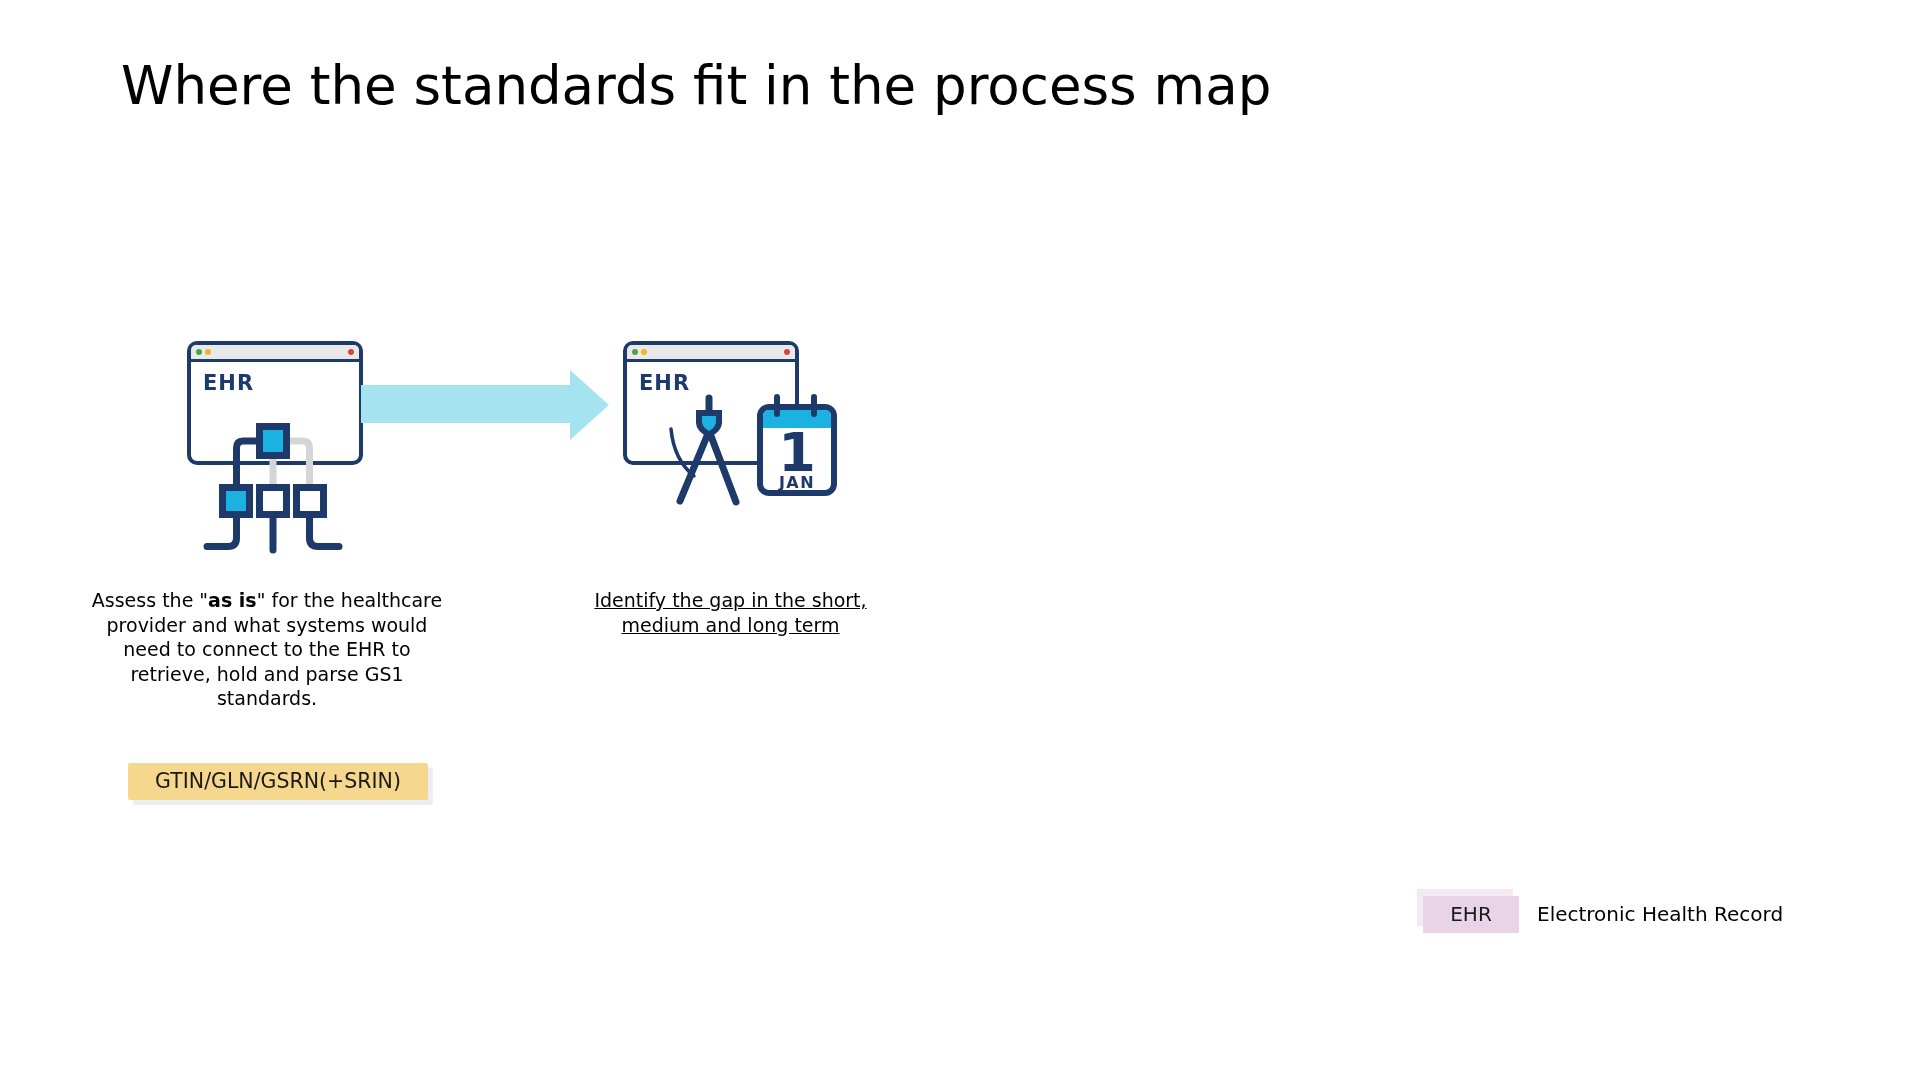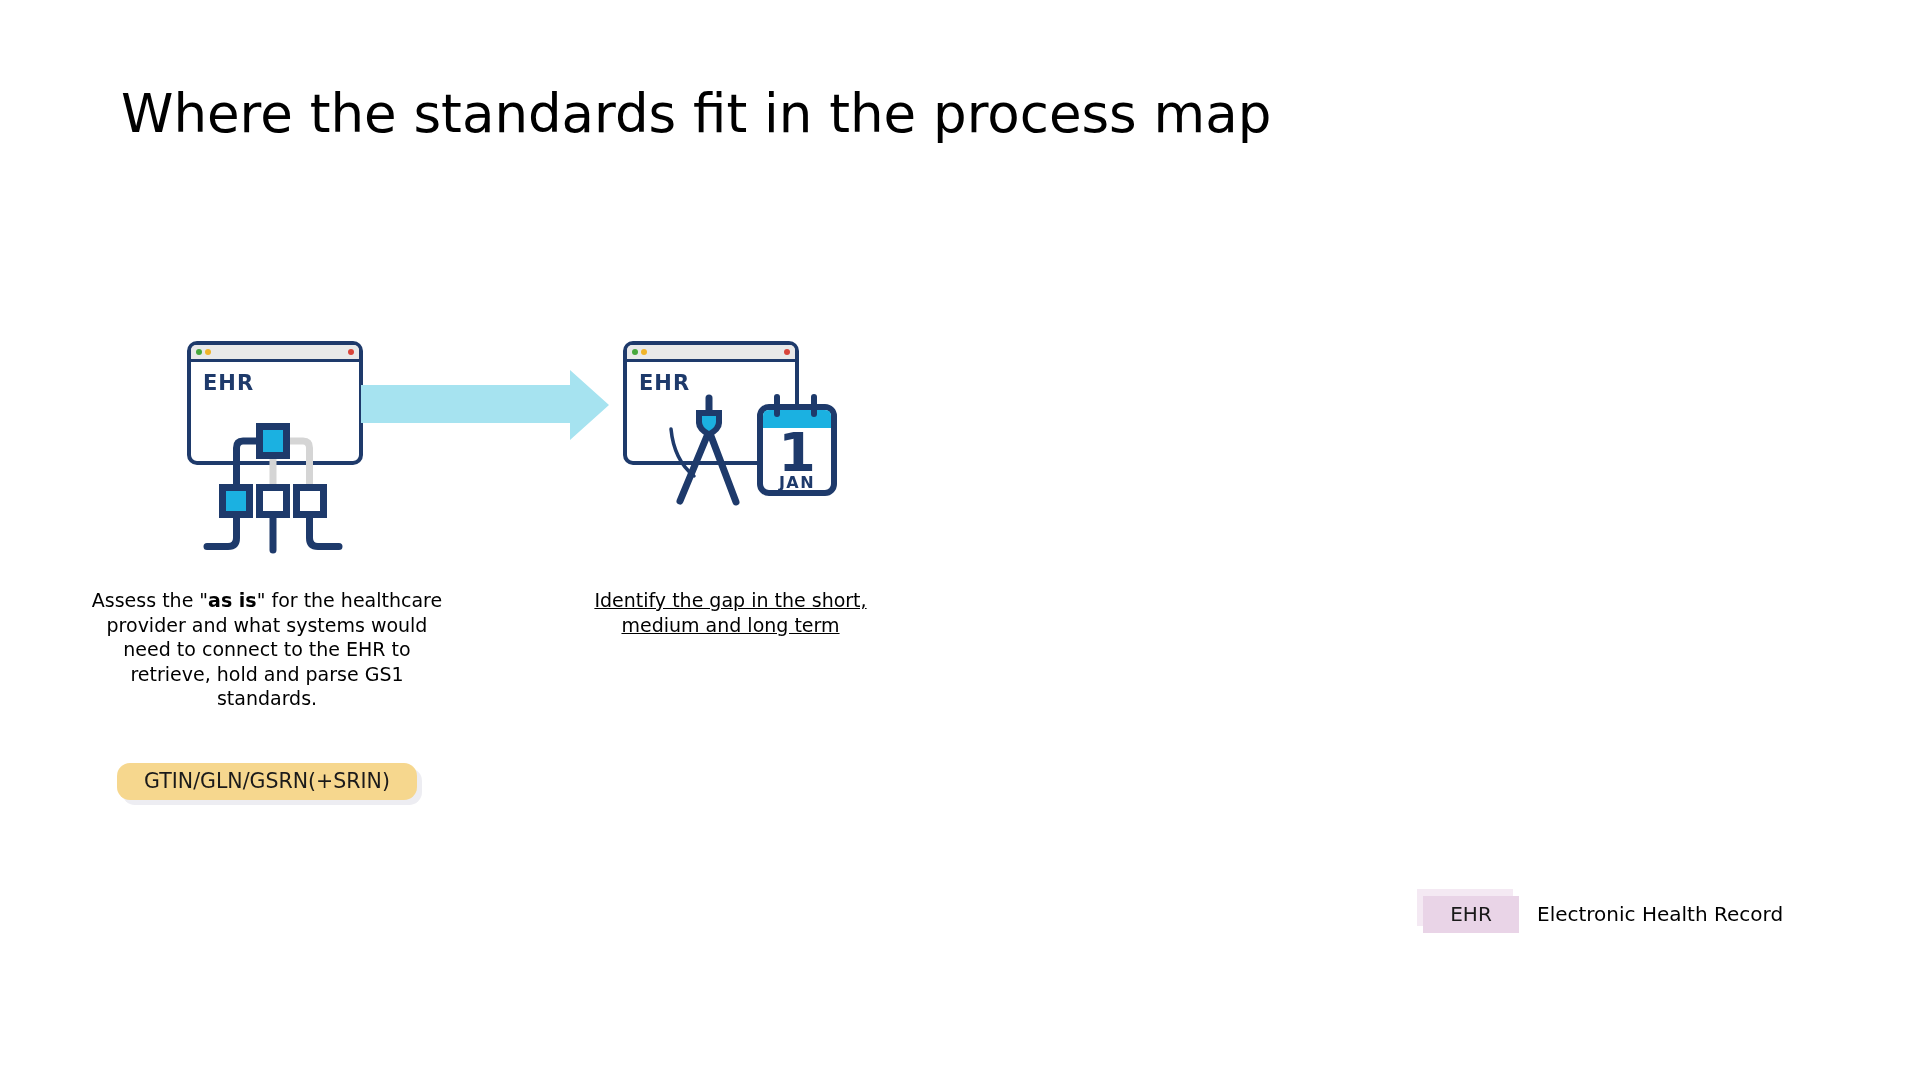--- a/index.html
+++ b/index.html
@@ -3,21 +3,21 @@
 <meta charset="utf-8">
 <style>
   html,body{margin:0;padding:0;background:#fff;}
   #canvas{
     position:relative;width:1920px;height:1080px;background:#fff;overflow:hidden;
     font-family:"DejaVu Sans","Liberation Sans",sans-serif;color:#000;
   }
   .abs{position:absolute;}
   .slide-title{
     left:121px;top:55px;font-size:53px;font-weight:400;color:#000;
-    white-space:nowrap;letter-spacing:0px;margin-top:28px;
+    white-space:nowrap;letter-spacing:0px;
   }
   
   .window{
     width:176px;height:124px;box-sizing:border-box;background:#fff;
     border:4px solid var(--navy);border-radius:10px;
   }
   .win1{left:187px;top:341px;}
   .win2{left:623px;top:341px;}
   .toolbar{
     height:14px;background:var(--toolbar-gray);
@@ -41,23 +41,23 @@
   .cal-day{fill:var(--navy);font-family:"DejaVu Sans","Liberation Sans",sans-serif;font-weight:bold;font-size:54px;}
   .cal-month{fill:var(--navy);font-family:"DejaVu Sans","Liberation Sans",sans-serif;font-weight:bold;font-size:16px;letter-spacing:1.5px;}
   
   .caption{
     font-size:19px;line-height:24.5px;text-align:center;color:#000;
   }
   .cap1{left:86px;top:588px;width:362px;}
   .cap2{left:558px;top:588px;width:345px;text-decoration:underline;}
   
   .tag-chip{
-    left:117px;top:763px;width:300px;height:37px;line-height:37px;
+    left:128px;top:763px;width:300px;height:37px;line-height:37px;
     background:var(--chip-yellow);text-align:center;font-size:20.5px;color:#1a1a1a;
-    border-radius:13px;box-shadow:5px 5px 0 #ededf2;
+    border-radius:2px;box-shadow:5px 5px 0 #ededf2;
   }
   .legend-chip{
     left:1423px;top:896px;width:96px;height:37px;line-height:37px;
     background:var(--chip-pink);text-align:center;font-size:20px;color:#1a1a1a;
     box-shadow:-6px -7px 0 #f4e9f3;
   }
   .legend-label{
     left:1537px;top:902px;font-size:20px;color:#000;white-space:nowrap;
   }
 </style>

